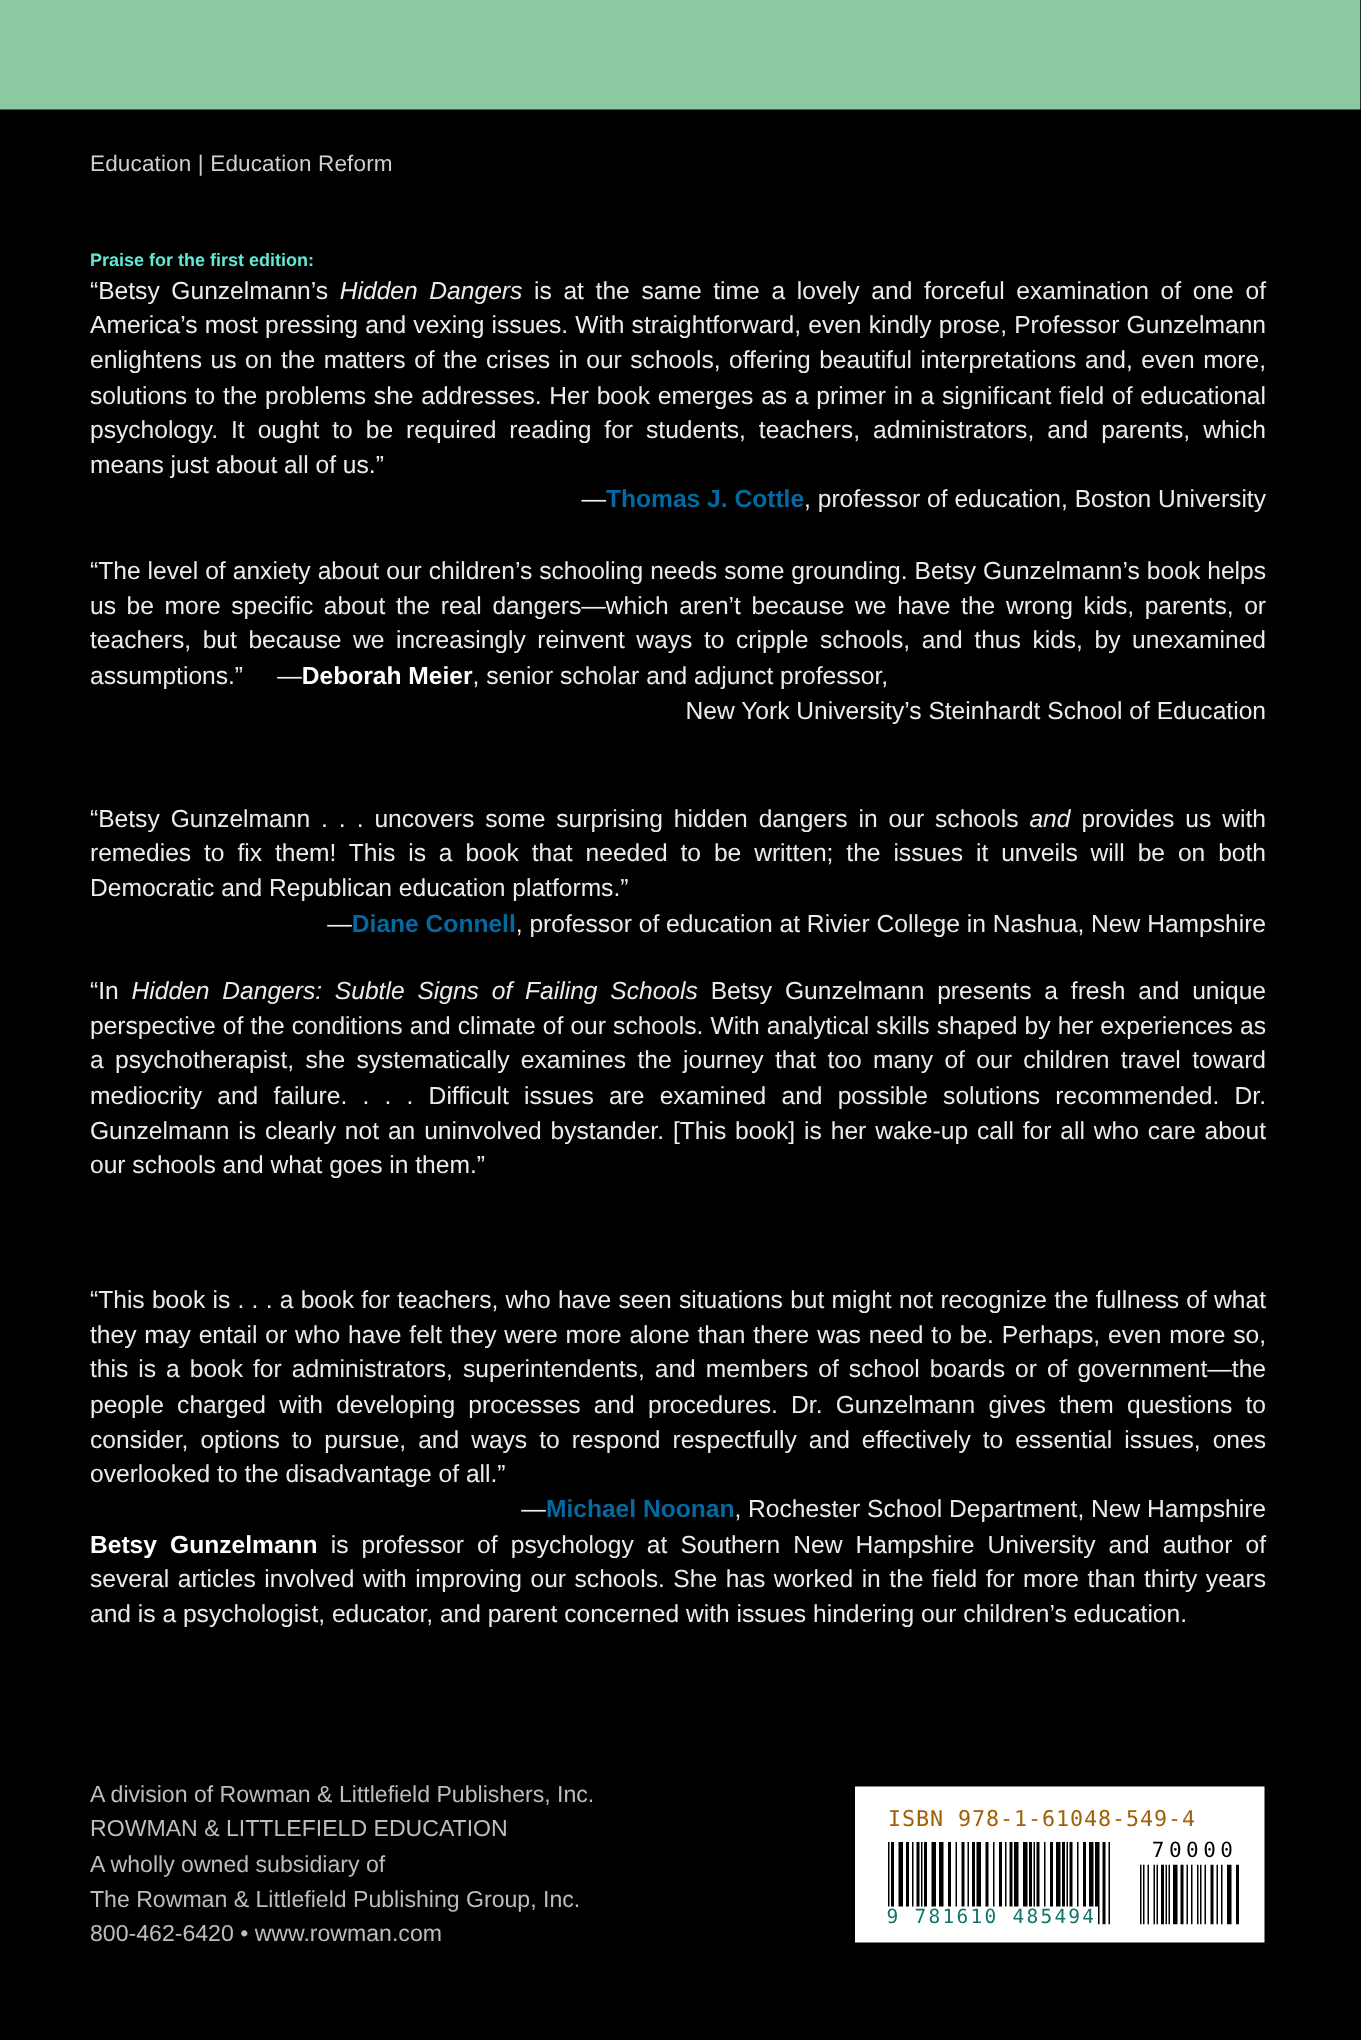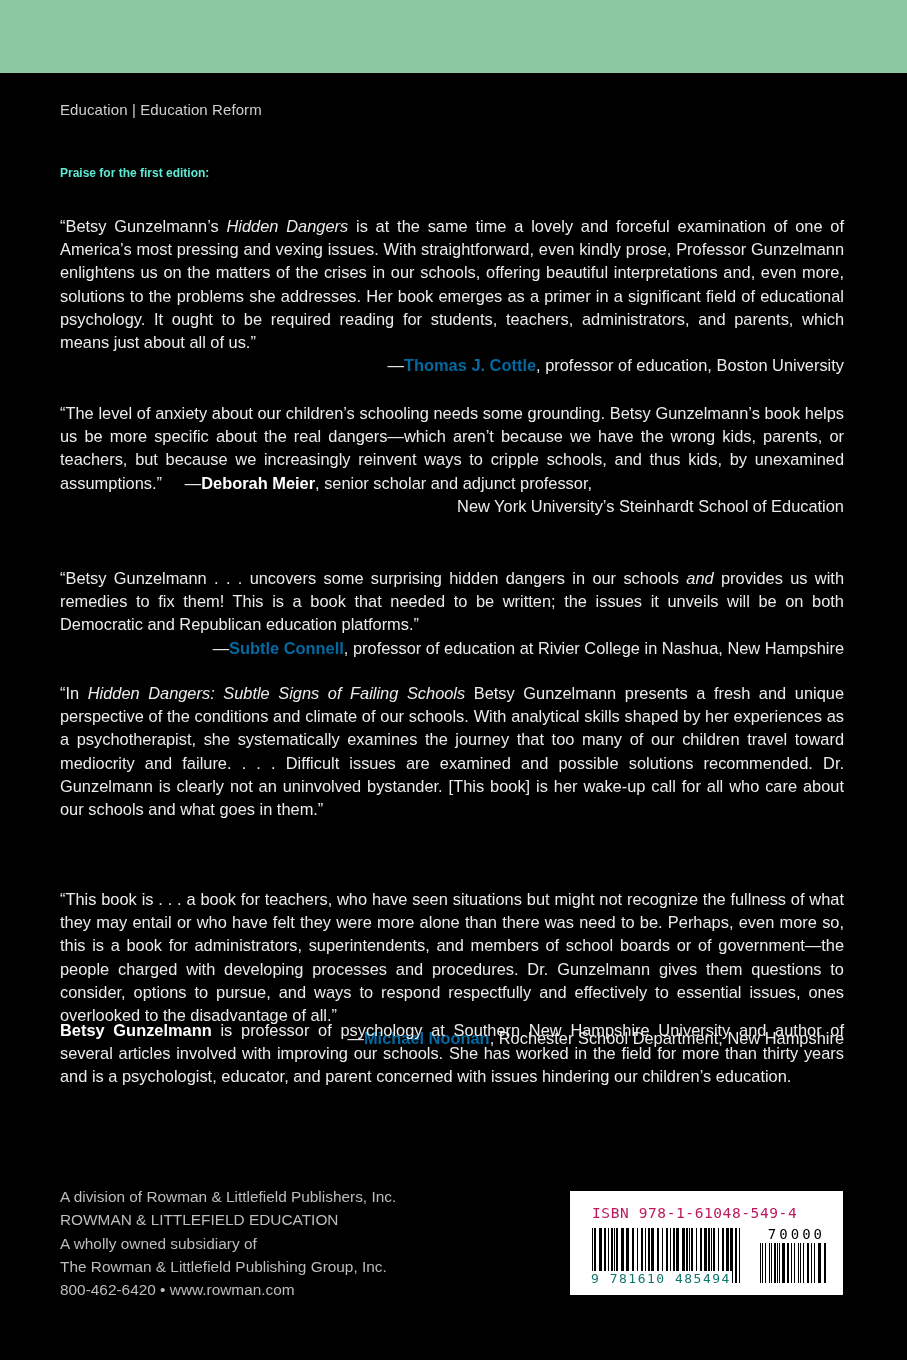--- a/index.html
+++ b/index.html
@@ -1,35 +1,35 @@
 <!DOCTYPE html>
 <html><head>
 <meta charset="utf-8">
 <style>
   * { box-sizing: border-box; margin: 0; padding: 0; }
   html, body { width: 907px; height: 1360px; background: #000; overflow: hidden; }
   body { font-family: "Liberation Sans", "DejaVu Sans", sans-serif; color: #eeeeee; position: relative; }
   .top-band { position: absolute; left: 0; top: 0; width: 907px; height: 73px; background: #8cc8a1; }
   .category { position: absolute; left: 60px; top: 101px; font-size: 15px; color: #cfcfcf; letter-spacing: 0.1px; }
   .praise-head { position: absolute; left: 60px; top: 166px; font-size: 12px; font-weight: bold; color: #5eead4; }
-  .quote { position: absolute; left: 60px; width: 784px; font-size: 16.4px; line-height: 23.2px; text-align: justify; color: #ececec; margin-top: 32px; }
+  .quote { position: absolute; left: 60px; width: 784px; font-size: 16.4px; line-height: 23.2px; text-align: justify; color: #ececec; }
   .quote .qtext { display: block; }
   .attr { display: block; text-align: right; }
   .attr b { color: #0369a1; }
   .inline-attr b { color: #fff; }
   .q1 { top: 183px; }
   .q2 { top: 370px; }
   .q3 { top: 535px; }
   .q4 { top: 650px; }
   .q5 { top: 856px; }
   .bio { position: absolute; left: 60px; top: 1019px; width: 784px; font-size: 16.4px; line-height: 23.2px; text-align: justify; color: #ececec; }
   .bio b { color: #fff; }
   .publisher { position: absolute; left: 60px; top: 1185px; font-size: 15.4px; line-height: 23.3px; color: #bdbdbd; }
   .barcode-box { position: absolute; left: 570px; top: 1191px; width: 273px; height: 104px; background: #fff; }
-  .isbn-text { position: absolute; left: 22px; top: 14px; font-family: "DejaVu Sans Mono", monospace; font-size: 14.5px; color: #be185d; letter-spacing: 0.6px; }
+  .isbn-text { position: absolute; left: 22px; top: 14px; font-family: "DejaVu Sans Mono", monospace; font-size: 14.5px; color: #a16207; letter-spacing: 0.6px; }
   .price-text { position: absolute; right: 18px; top: 35px; font-family: "DejaVu Sans Mono", monospace; font-size: 14px; color: #000; letter-spacing: 3px; }
   .bars-main { position: absolute; left: 22px; top: 37px; width: 150px; height: 55px; }
   .bars-addon { position: absolute; left: 190px; top: 52px; width: 66px; height: 40px; }
   .ean-digits { position: absolute; left: 20px; top: 80px; font-family: "DejaVu Sans Mono", monospace; font-size: 13px; color: #0f766e; background: transparent; letter-spacing: 1.5px; }
   .ean-digits span { background: #fff; padding: 0 1px; }
 </style>
 </head>
 <body>
 
 <div class="top-band"></div>
@@ -43,21 +43,21 @@
   <span class="attr"><span>—</span><b>Thomas J. Cottle</b><span>, professor of education, Boston University</span></span>
 </div>
 
 <div class="quote q2">
   <span class="qtext inline-attr"><span>“The level of anxiety about our children’s schooling needs some grounding. Betsy Gunzelmann’s book helps us be more specific about the real dangers—which aren’t because we have the wrong kids, parents, or teachers, but because we increasingly reinvent ways to cripple schools, and thus kids, by unexamined assumptions.”</span><span>&nbsp;&nbsp;&nbsp;&nbsp; </span><span>—</span><b>Deborah Meier</b><span>, senior scholar and adjunct professor,</span></span>
   <span class="attr">New York University’s Steinhardt School of Education</span>
 </div>
 
 <div class="quote q3">
   <span class="qtext"><span>“Betsy Gunzelmann . . . uncovers some surprising hidden dangers in our schools </span><i>and</i><span> provides us with remedies to fix them! This is a book that needed to be written; the issues it unveils will be on both Democratic and Republican education platforms.”</span></span>
-  <span class="attr"><span>—</span><b>Subtle Connell</b><span>, professor of education at Rivier College in Nashua, New Hampshire</span></span>
+  <span class="attr"><span>—</span><b>Diane Connell</b><span>, professor of education at Rivier College in Nashua, New Hampshire</span></span>
 </div>
 
 <div class="quote q4">
   <span class="qtext"><span>“In </span><i>Hidden Dangers: Subtle Signs of Failing Schools</i><span> Betsy Gunzelmann presents a fresh and unique perspective of the conditions and climate of our schools. With analytical skills shaped by her experiences as a psychotherapist, she systematically examines the journey that too many of our children travel toward mediocrity and failure. . . . Difficult issues are examined and possible solutions recommended. Dr. Gunzelmann is clearly not an uninvolved bystander. [This book] is her wake-up call for all who care about our schools and what goes in them.”</span></span>
 </div>
 
 <div class="quote q5">
   <span class="qtext"><span>“This book is . . . a book for teachers, who have seen situations but might not recognize the fullness of what they may entail or who have felt they were more alone than there was need to be. Perhaps, even more so, this is a book for administrators, superintendents, and members of school boards or of government—the people charged with developing processes and procedures. Dr. Gunzelmann gives them questions to consider, options to pursue, and ways to respond respectfully and effectively to essential issues, ones overlooked to the disadvantage of all.”</span></span>
   <span class="attr"><span>—</span><b>Michael Noonan</b><span>, Rochester School Department, New Hampshire</span></span>
 </div>

